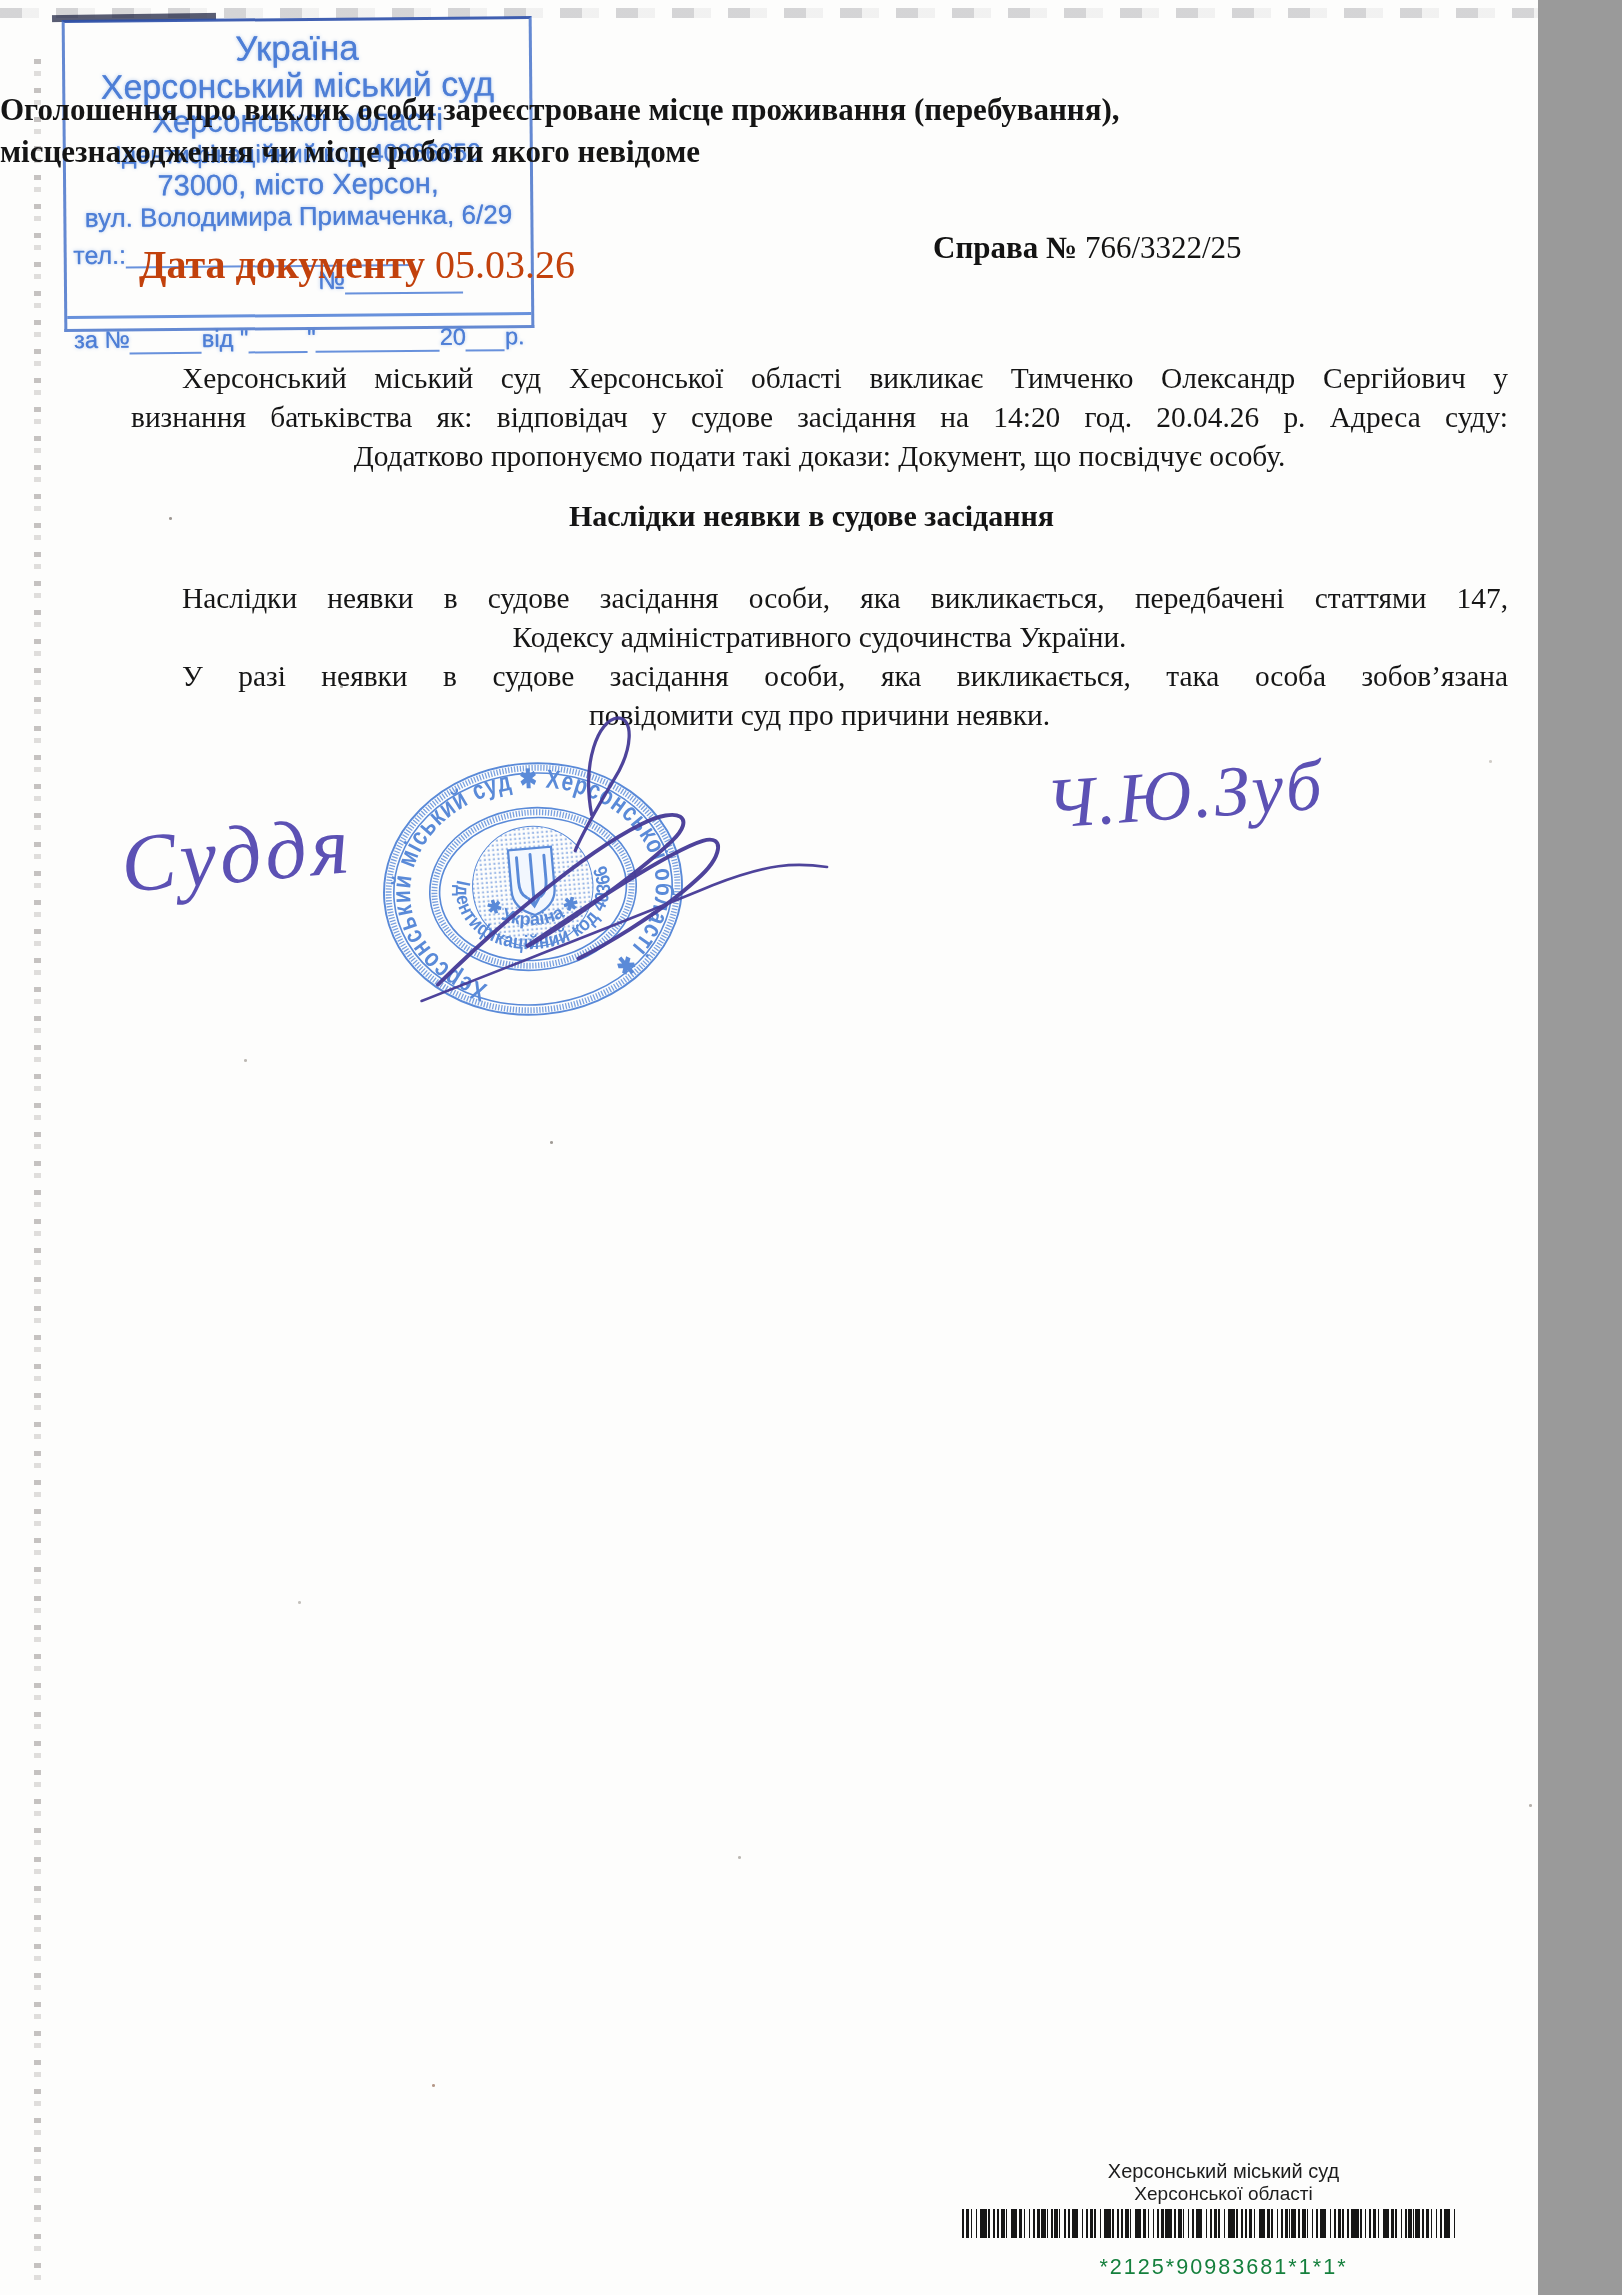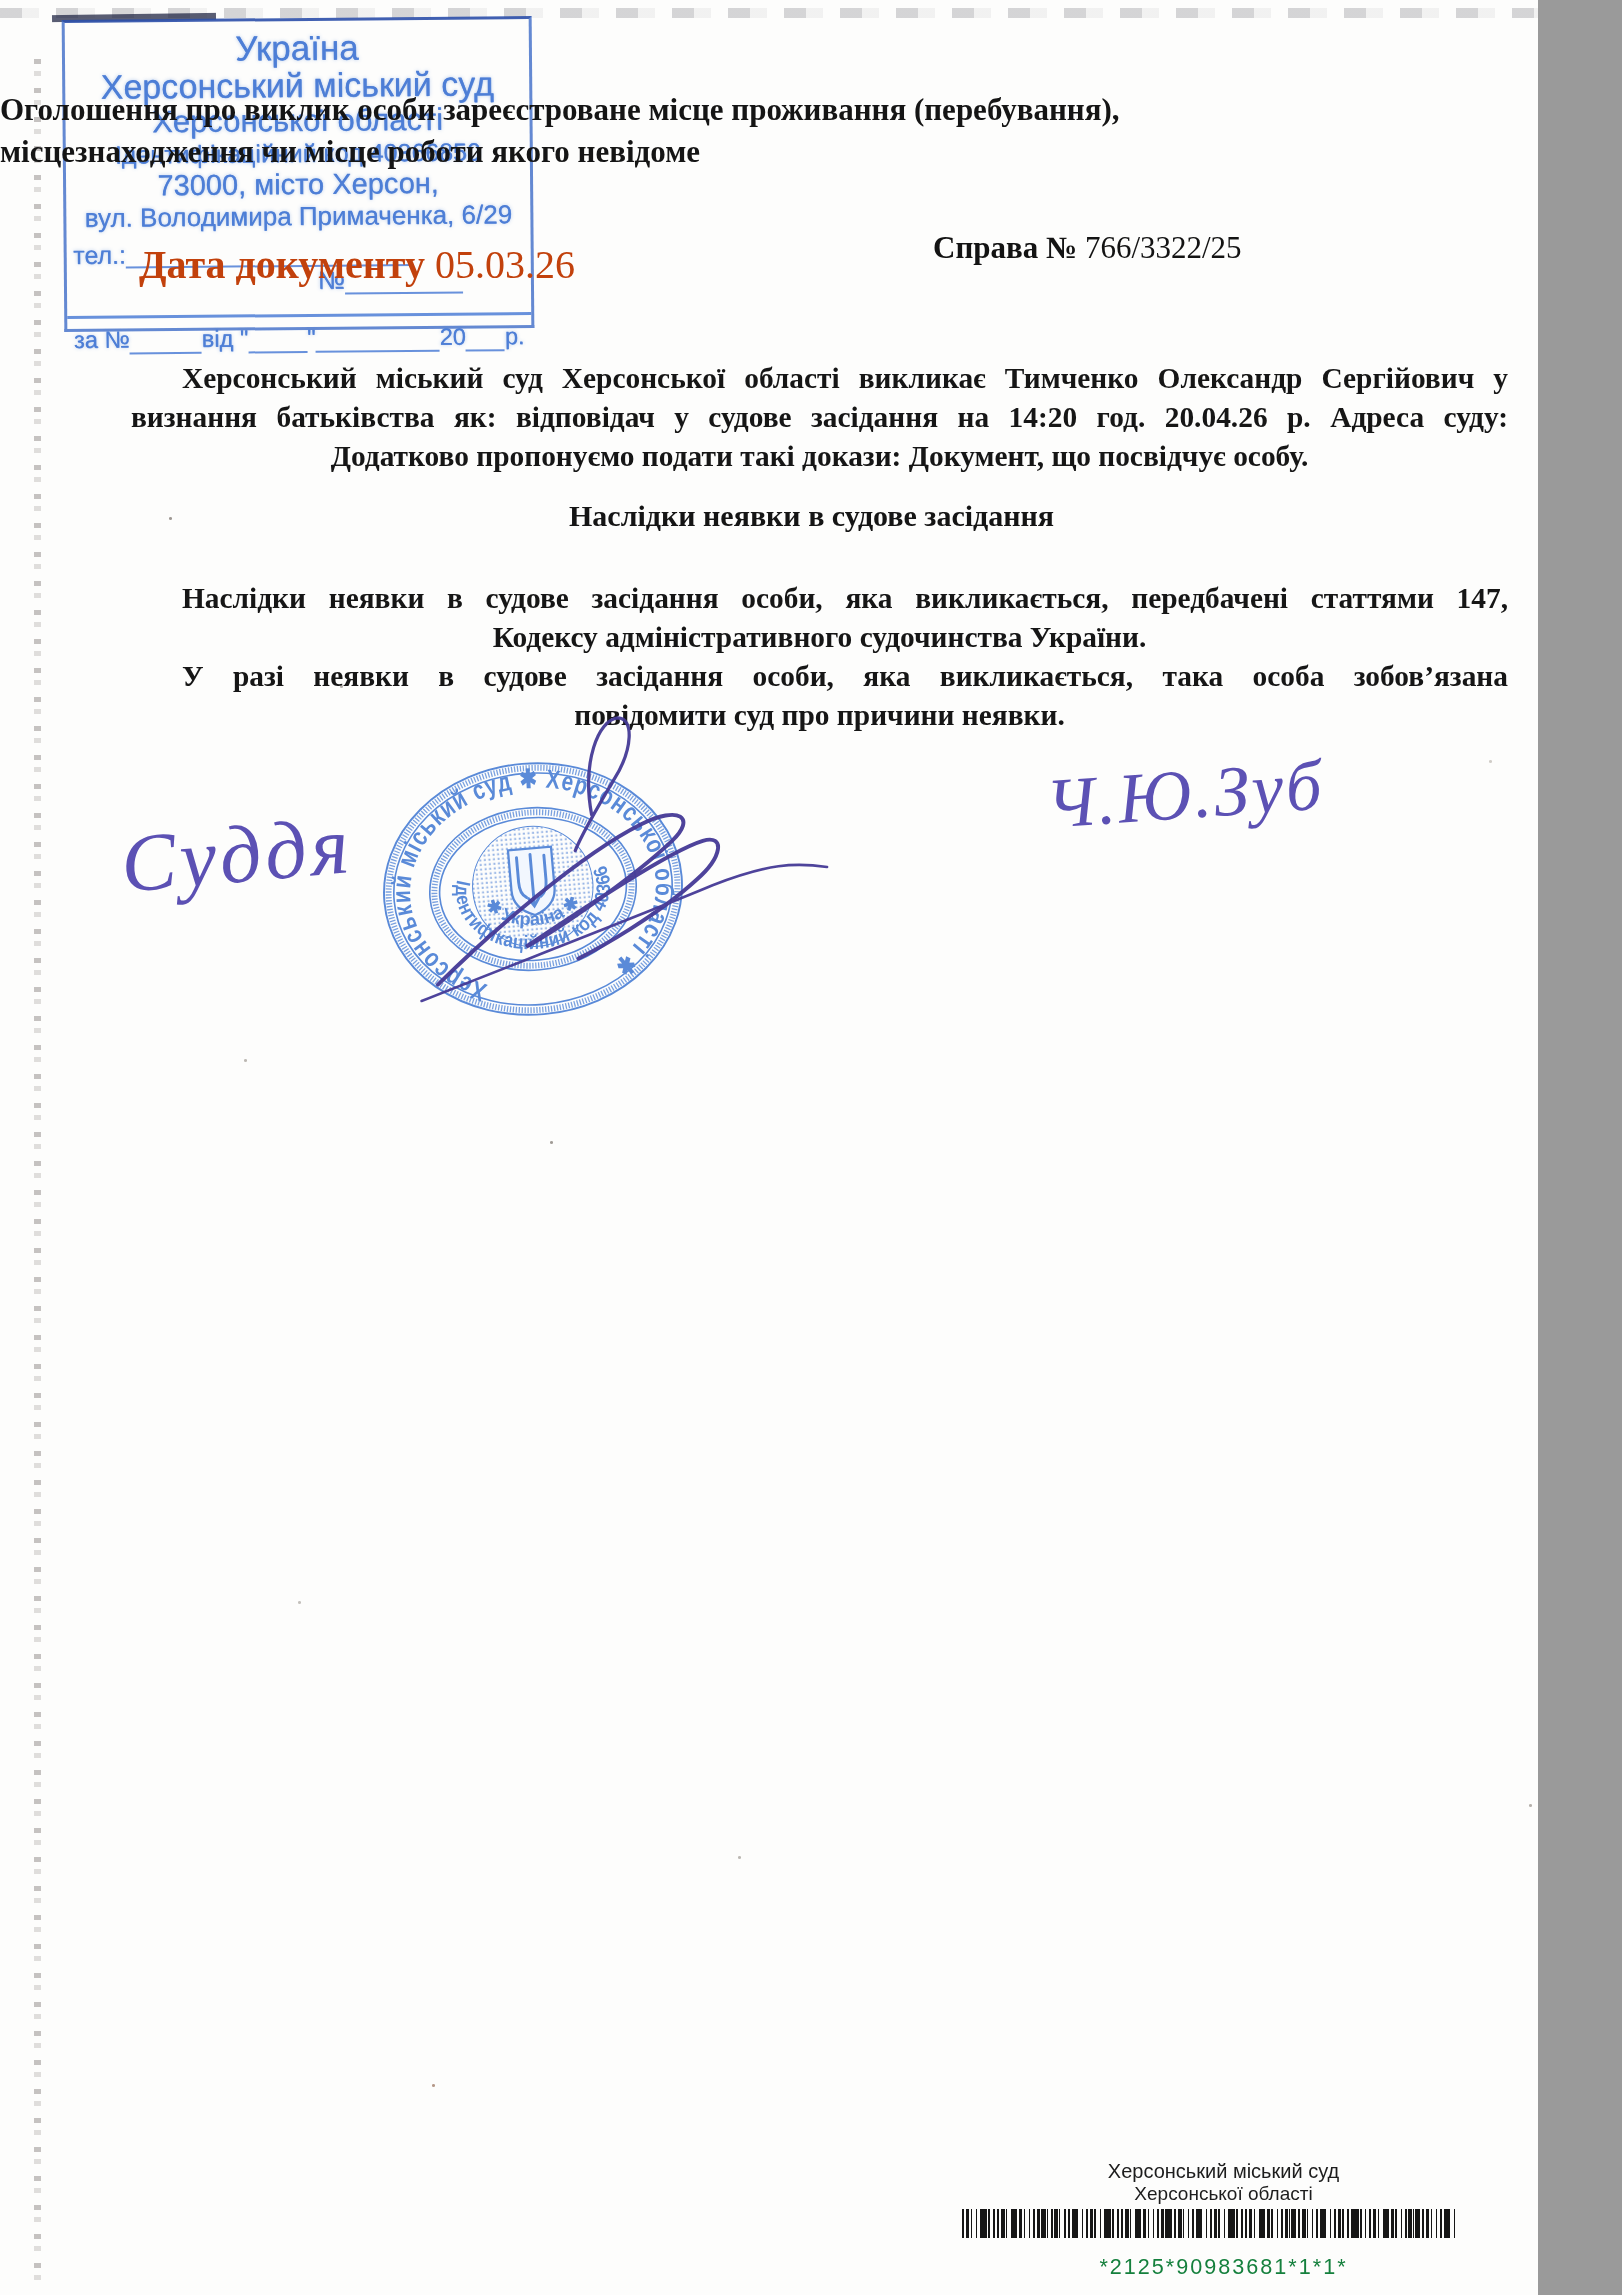--- a/index.html
+++ b/index.html
@@ -33,21 +33,21 @@
   .cs-tel{margin-top:7.9px;}
   .uline{display:inline-block;border-bottom:2.6px solid rgba(77,126,214,.85);height:1.0em;}
   .cs-rule{border-top:3.3px solid rgba(77,126,214,.85);margin-top:19.6px;}
   .cs-ref{margin-top:7.9px;font-size:23.6px;}
   
   .doc-title{position:absolute;left:0;top:89px;width:1623px;text-align:left;
     font-weight:bold;font-size:31px;line-height:42px;color:#151515;}
   .date-row{position:absolute;left:139px;top:241px;font-size:40px;color:#c2410c;}
   .case-row{position:absolute;left:933px;top:230px;font-size:31px;color:#131313;}
   .bold{font-weight:bold;}
-  .body-block{position:absolute;left:131px;width:1377px;font-size:29.4px;color:#161616;font-weight:bold;}
+  .body-block{position:absolute;left:131px;width:1377px;font-size:29.4px;color:#161616;}
   .b1{top:359px;} .b2{top:571px;margin-top:8px;}
   .jline{line-height:39px;text-align:justify;text-align-last:justify;white-space:normal;}
   .lline{line-height:39px;text-align:center;}
   .indent{text-indent:51px;}
   .section-heading{position:absolute;left:0;top:499px;width:1623px;text-align:center;
     font-weight:bold;font-size:30px;color:#151515;}
   
   .hw{position:absolute;font-style:italic;color:#4f43ae;opacity:.92;font-family:"Liberation Serif",serif;}
   .hw-judge{left:121px;top:808px;font-size:82px;transform:rotate(-5deg);letter-spacing:3.9px;}
   .hw-sign{left:1046px;top:754px;font-size:71px;transform:rotate(-4deg);letter-spacing:2.6px;}

